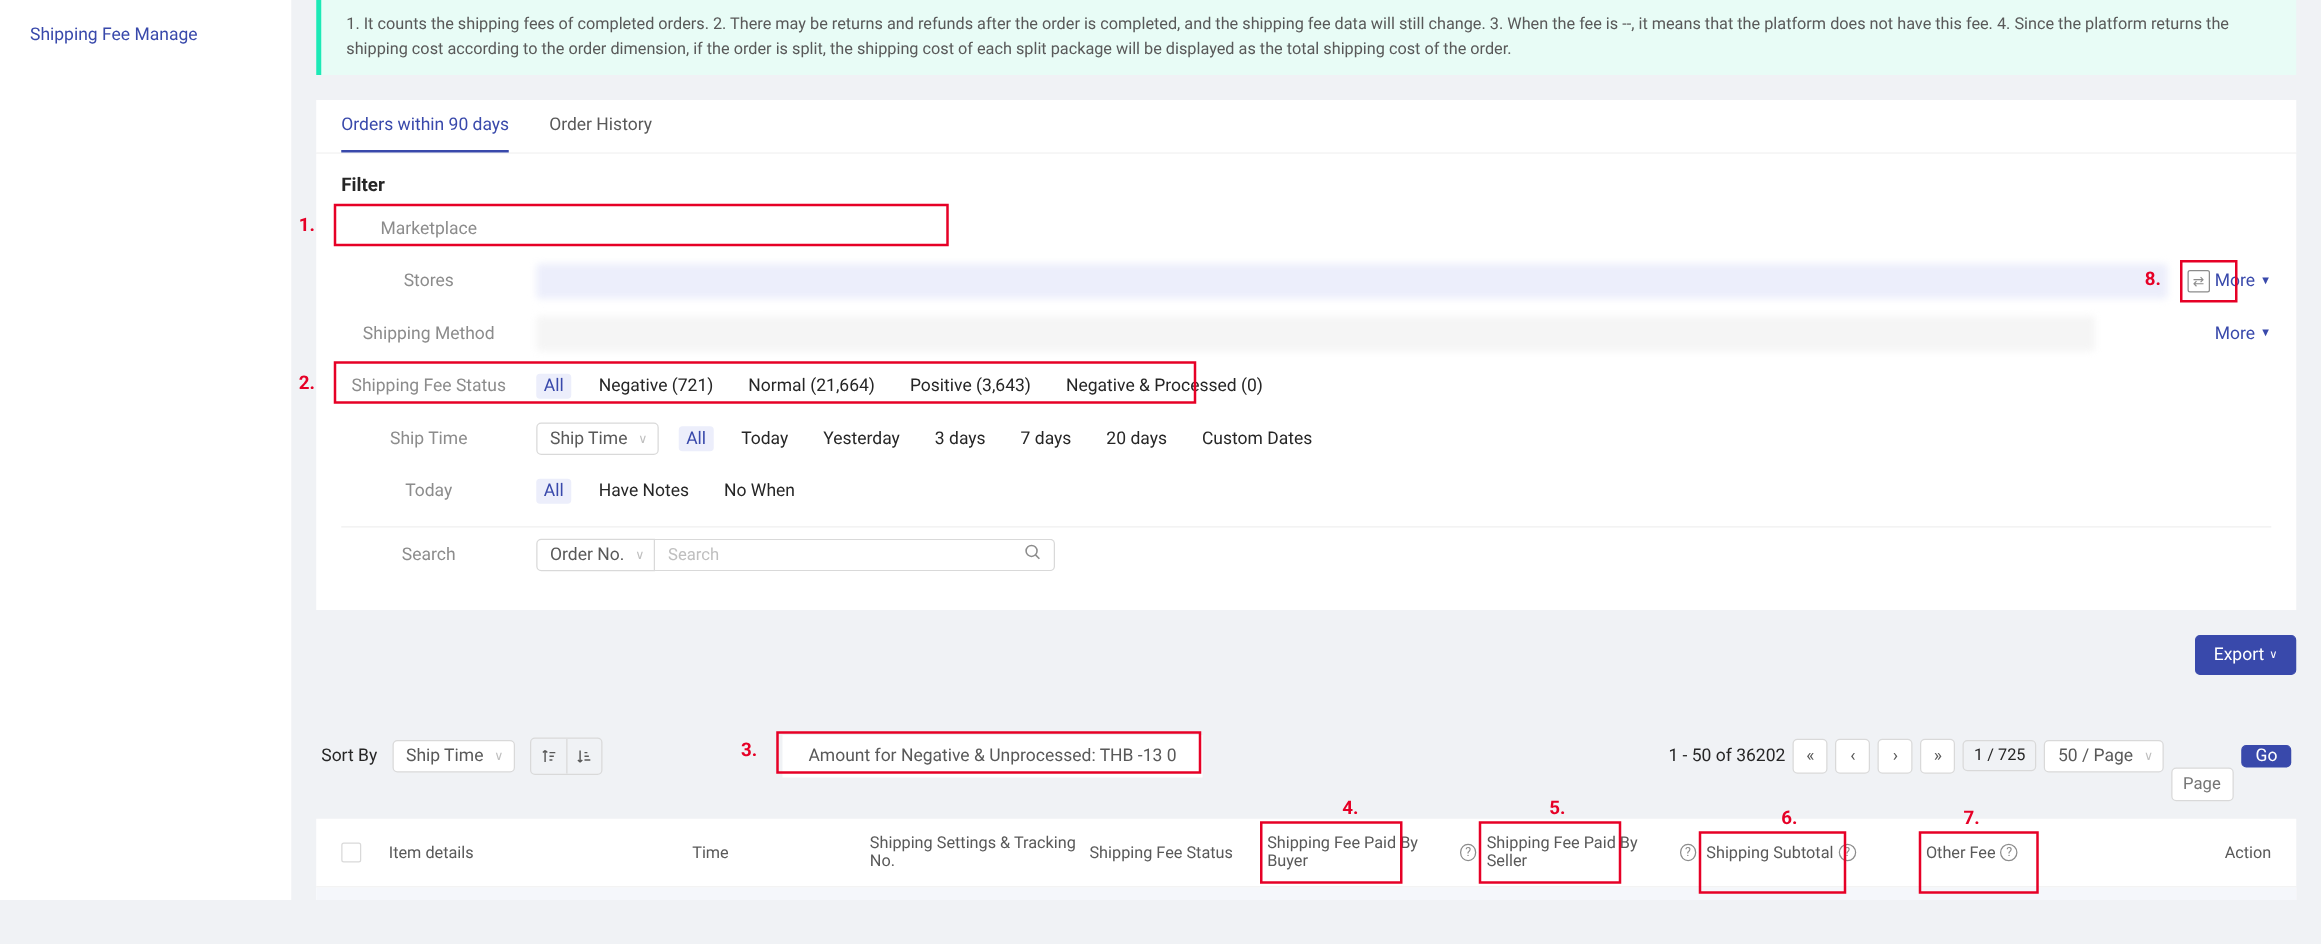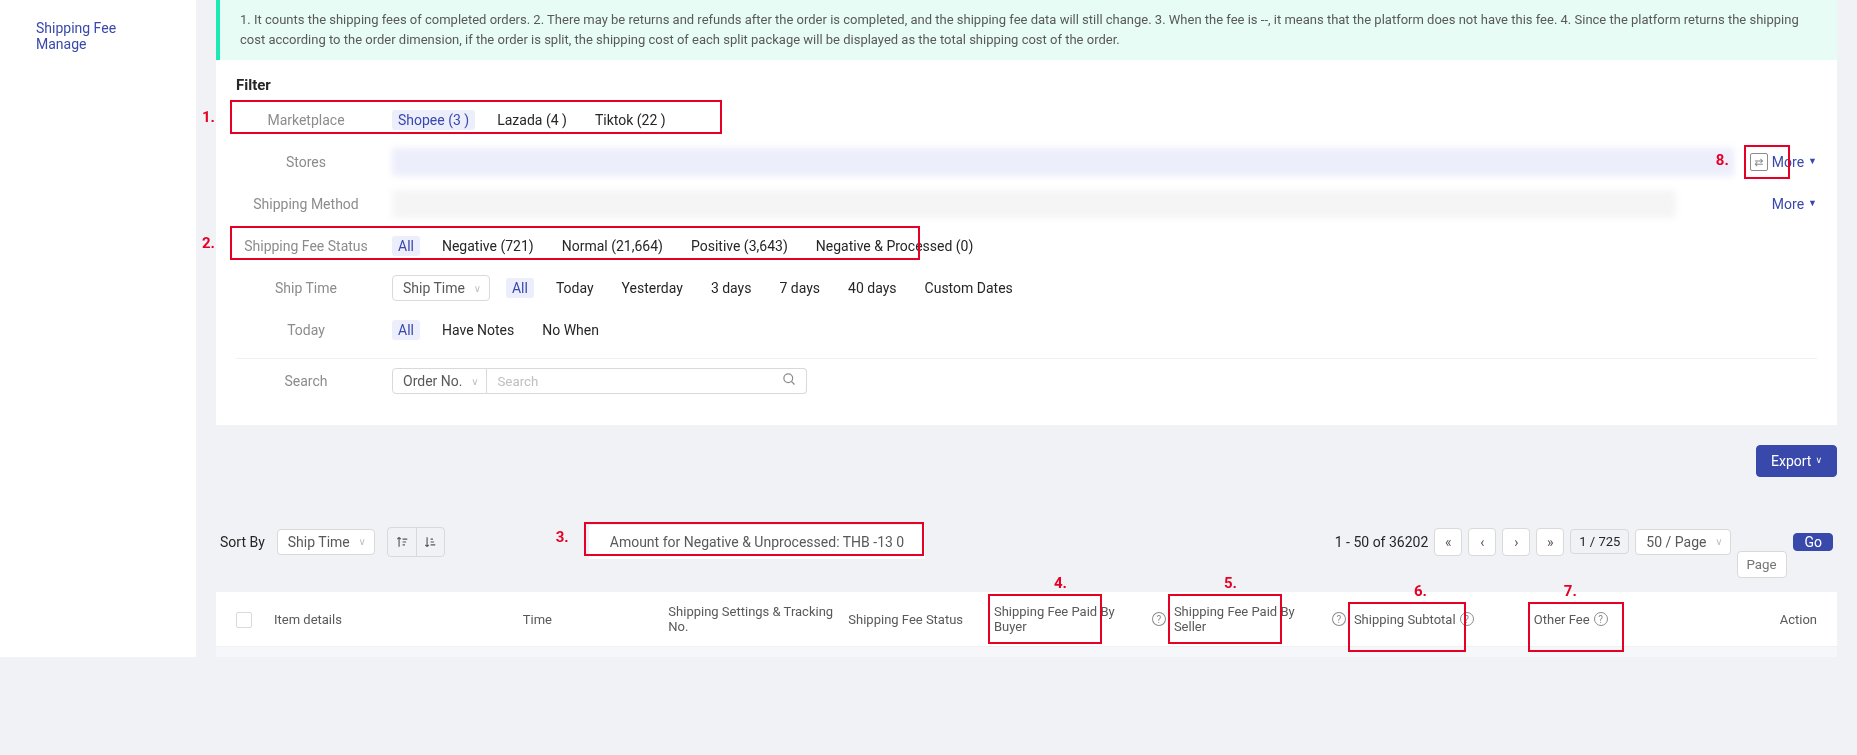--- a/index.html
+++ b/index.html
@@ -1,18 +1,18 @@
 <!DOCTYPE html>
 <html><head>
 <meta charset="utf-8">
 <style>
 * { box-sizing: border-box; margin: 0; padding: 0; font-family: -apple-system, BlinkMacSystemFont, "Segoe UI", Roboto, "Helvetica Neue", Arial, sans-serif; }
 body { background: #f0f2f5; color: #262626; font-size: 14px; }
 .page { display: flex; }
-.sidebar { width: 196px; background: #fff; padding: 12px 12px; flex-shrink: 0; }
+.sidebar { width: 233px; background: #fff; padding: 12px 0; flex-shrink: 0; }
 .sidebar-link { display: block; padding: 8px 24px; color: #3949ab; font-size: 14px; cursor: pointer; }
 .main { flex: 1; padding: 0 20px; min-width: 0; }
 .notice { background: #e8fcf6; color: #595959; font-size: 13px; line-height: 1.55; border-left: 4px solid #1de9b6; padding: 10px 20px; }
 .tabs { display: flex; gap: 32px; border-bottom: 1px solid #f0f0f0; margin-top: 20px; background: #fff; padding: 0 20px; }
 .tab { padding: 12px 0; color: #595959; cursor: pointer; }
 .tab.active { color: #3949ab; border-bottom: 2px solid #3949ab; }
 .filter-section { background: #fff; padding: 16px 20px; }
 .filter-title { font-weight: 700; font-size: 15px; margin-bottom: 12px; }
 .filter-row { display: flex; align-items: center; margin-bottom: 14px; gap: 16px; min-height: 28px; }
 .filter-label { width: 140px; color: #8c8c8c; font-size: 14px; flex-shrink: 0; text-align: center; }
@@ -60,31 +60,30 @@
 
 <div class="page">
   <div class="sidebar">
     <a class="sidebar-link">Shipping Fee Manage</a>
   </div>
 
   <div class="main">
 
     <div class="notice">1. It counts the shipping fees of completed orders. 2. There may be returns and refunds after the order is completed, and the shipping fee data will still change. 3. When the fee is --, it means that the platform does not have this fee. 4. Since the platform returns the shipping cost according to the order dimension, if the order is split, the shipping cost of each split package will be displayed as the total shipping cost of the order.</div>
 
+    <div class="tabs wrap-rel">
+      <div class="tab active">Orders within 90 days</div>
+      <div class="tab">Order History</div>
+    </div>
 
     <div class="filter-section wrap-rel">
       <div class="filter-title">Filter</div>
 
       <div class="filter-row wrap-rel">
         <div class="filter-label">Marketplace</div>
-        <div class="filter-items">
-          <span class="filter-item active">Shopee (3       )</span>
-          <span class="filter-item">Lazada (4       )</span>
-          <span class="filter-item">Tiktok (22      )</span>
-        </div>
         <div class="anno" style="left:-6px; top:-6px; width:492px; height:34px;"></div>
         <div class="anno-num" style="left:-34px; top:2px;">1.</div>
       </div>
 
       <div class="filter-row">
         <div class="filter-label">Stores</div>
         <div class="stores-blur"></div>
         <span class="more-link wrap-rel">
           <span class="more-icon-box">⇄</span>
           <span>More</span>
@@ -122,21 +121,21 @@
         <div class="filter-items">
           <span class="select">
               <span>Ship Time</span>
               <span class="caret">∨</span>
             </span>
           <span class="filter-item active">All</span>
           <span class="filter-item">Today</span>
           <span class="filter-item">Yesterday</span>
           <span class="filter-item">3 days</span>
           <span class="filter-item">7 days</span>
-          <span class="filter-item">40 days</span>
+          <span class="filter-item">20 days</span>
           <span class="filter-item">Custom Dates</span>
         </div>
       </div>
 
       <div class="filter-row">
         <div class="filter-label">Today</div>
         <div class="filter-items">
           <span class="filter-item active">All</span>
           <span class="filter-item">Have Notes</span>
           <span class="filter-item">No When</span>

